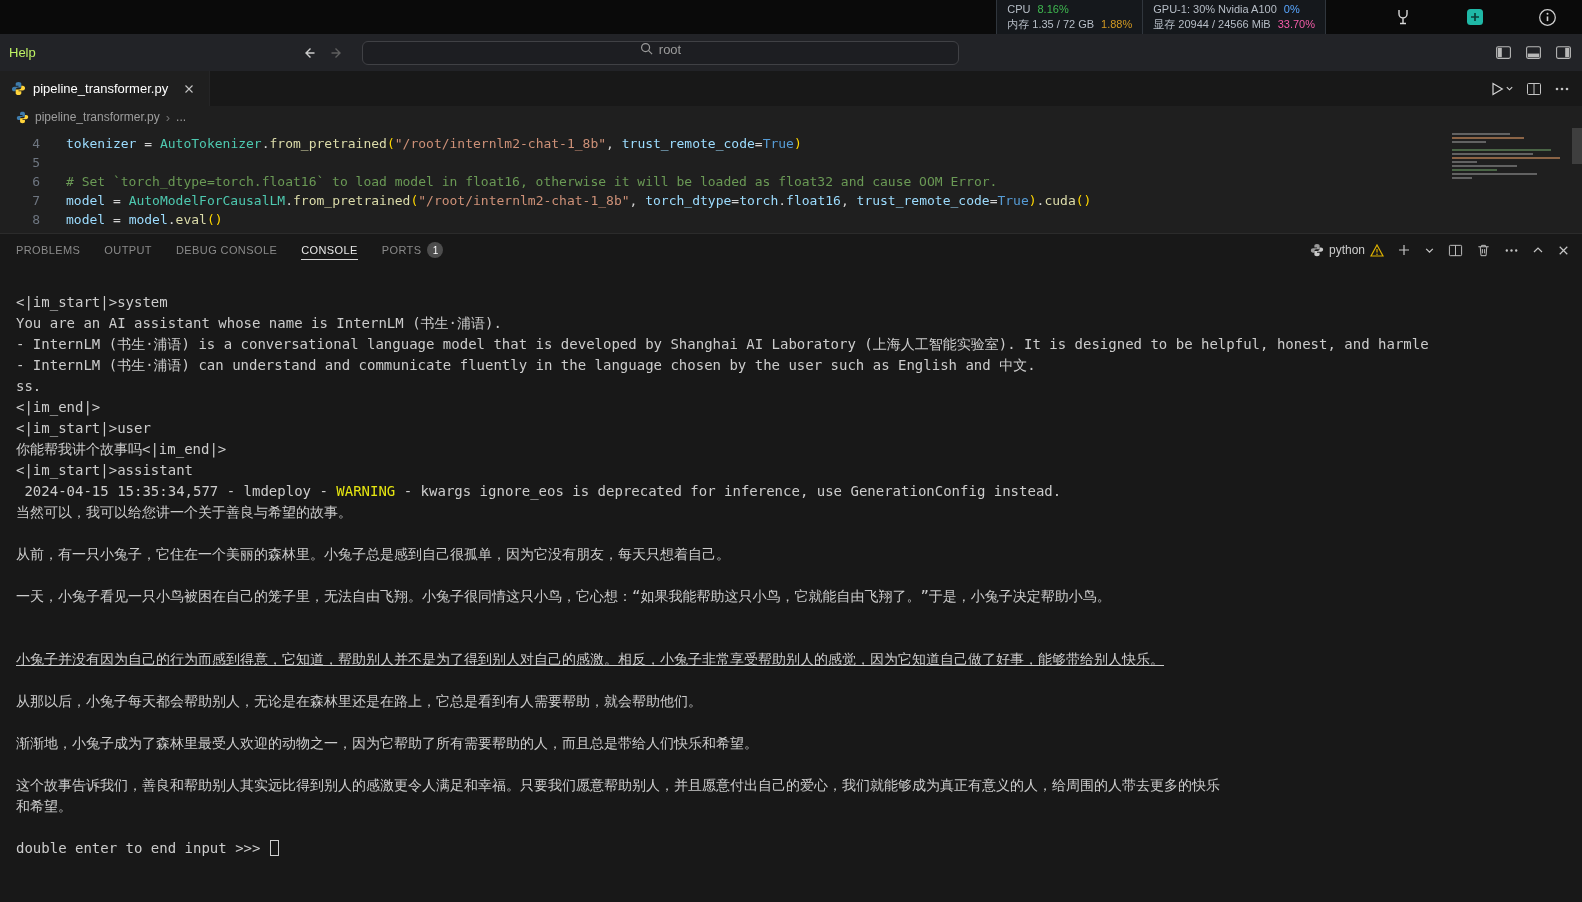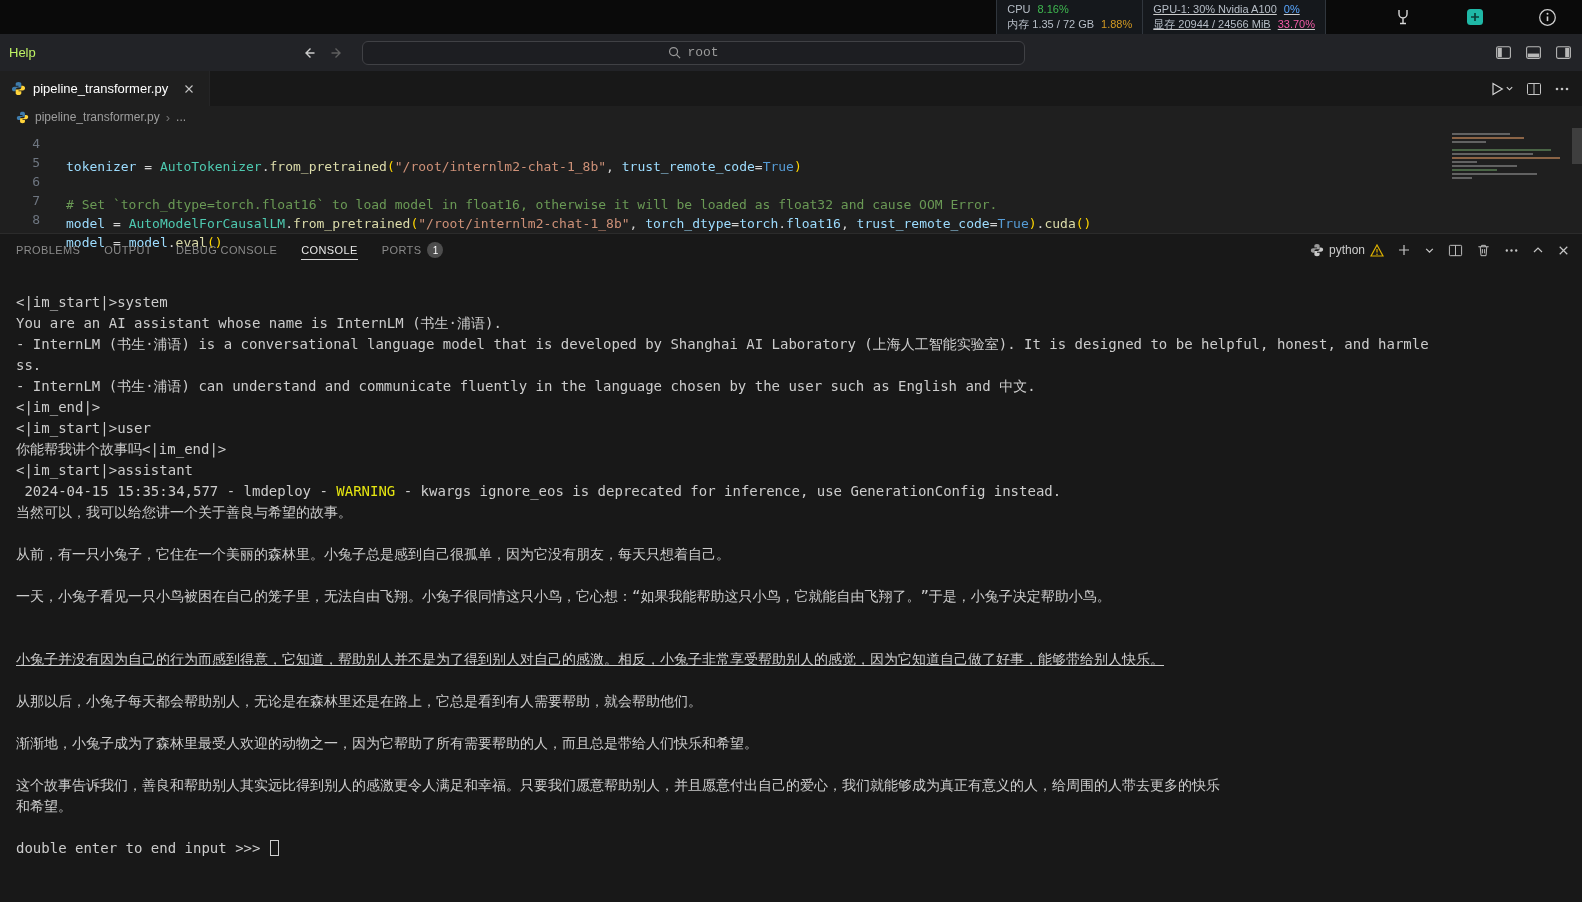--- a/index.html
+++ b/index.html
@@ -3,52 +3,52 @@
 <meta charset="utf-8">
 <style>
   * { margin:0; padding:0; box-sizing:border-box; }
   html,body { width:1582px; height:902px; overflow:hidden; }
   body { background:#181818; color:#ccc; font-family:"Liberation Sans", sans-serif; display:flex; flex-direction:column; }
 
   
   .topbar { height:34px; background:#0a0a0a; display:flex; align-items:center; justify-content:flex-end; padding-right:22px; flex:none; }
   .stats { display:flex; border:1px solid #30363d; background:#15181c; margin-right:18px; }
   .stat-box { padding:2px 10px; display:flex; flex-direction:column; justify-content:center; }
-  .stat-box + .stat-box { border-left:1px solid #30363d;text-decoration:underline; }
+  .stat-box + .stat-box { border-left:1px solid #30363d; }
   .stat-row { display:flex; gap:7px; font-size:11px; line-height:15px; white-space:nowrap; }
   .stat-label { color:#b7bec7; }
   .green { color:#3fb950; } .yellow { color:#d29922; } .cyan { color:#58a6ff; } .pink { color:#f25ca8; }
   .tb-icon { display:inline-flex; align-items:center; justify-content:center; width:26px; height:26px; margin-left:46px; cursor:pointer; }
 
   
   .titlebar { height:37px; background:#222327; display:flex; align-items:center; position:relative; flex:none; }
   .menu-item { font-size:13px; color:#bef264; padding:0 9px; }
   .nav { position:absolute; left:298px; display:flex; align-items:center; gap:6px; }
   .nav-arrow { width:22px; height:22px; display:flex; align-items:center; justify-content:center; }
-  .searchbox { width:663px; height:24px; background:#1d1e22; border:1px solid #404145; border-radius:6px; display:flex; align-items:center; justify-content:center; gap:6px; margin-left:8px;font-family:Liberation Mono, monospace; }
+  .searchbox { width:597px; height:24px; background:#1d1e22; border:1px solid #404145; border-radius:6px; display:flex; align-items:flex-start; justify-content:center; gap:6px; margin-left:8px; }
   .searchbox span { font-size:13px; color:#9b9b9b; }
   .layout-icons { position:absolute; right:10px; display:flex; gap:12px; }
   .layout-icons span { display:inline-flex; width:18px; height:18px; align-items:center; justify-content:center; }
 
   
   .tabbar { height:35px; background:#181818; display:flex; align-items:stretch; flex:none; position:relative; }
   .tab { background:#1f1f1f; display:flex; align-items:center; gap:7px; padding:0 11px; font-size:13px; color:#ffffff; border-right:1px solid #252526; cursor:pointer; }
   .tab-close { display:inline-flex; margin-left:5px; width:18px; height:18px; align-items:center; justify-content:center; border-radius:4px; }
   .editor-actions { position:absolute; right:12px; top:0; height:35px; display:flex; align-items:center; gap:12px; }
   .ea-icon { display:inline-flex; align-items:center; justify-content:center; }
 
   
   .breadcrumb { height:22px; background:#1f1f1f; display:flex; align-items:center; gap:6px; padding-left:16px; font-size:12px; color:#9d9d9d; flex:none; }
   .crumb-sep { color:#737373; font-size:13px; }
 
   
   .editor { height:105px; background:#1f1f1f; position:relative; padding-top:6px; font-family:"DejaVu Sans Mono", monospace; font-size:13px; flex:none; }
   .code-line { display:flex; height:19px; line-height:19px; white-space:pre; }
   .line-num { width:40px; text-align:right; color:#6e7681; flex:none; }
-  .line-content { padding-left:26px; color:#d4d4d4;margin-top:23px; }
+  .line-content { padding-left:26px; color:#d4d4d4; }
   .tok-v { color:#9cdcfe; } .tok-cl { color:#4ec9b0; } .tok-f { color:#dcdcaa; }
   .tok-s { color:#ce9178; } .tok-k { color:#569cd6; } .tok-m { color:#6a9955; }
   .tok-p { color:#ffd700; } .tok-o { color:#d4d4d4; }
   .minimap { position:absolute; top:5px; right:18px; width:112px; }
   .mm { height:2px; margin-bottom:2px; background:#7a7a7a; opacity:.75; }
   .mm:nth-child(1){width:52%;} .mm:nth-child(2){width:64%; background:#b07c54;}
   .mm:nth-child(3){width:30%;} .mm:nth-child(4){width:0;}
   .mm:nth-child(5){width:88%; background:#5a7d54;} .mm:nth-child(6){width:72%;}
   .mm:nth-child(7){width:96%; background:#b07c54;} .mm:nth-child(8){width:22%;}
   .mm:nth-child(9){width:58%;} .mm:nth-child(10){width:40%; background:#5a7d54;}
@@ -307,22 +307,22 @@
         </svg>
     </span>
   </div>
 </div>
 
 <div class="terminal">
   <div>
       <div class="term-line"><span>&lt;|im_start|&gt;system</span></div>
       <div class="term-line"><span>You are an AI assistant whose name is InternLM (书生·浦语).</span></div>
       <div class="term-line"><span>- InternLM (书生·浦语) is a conversational language model that is developed by Shanghai AI Laboratory (上海人工智能实验室). It is designed to be helpful, honest, and harmle</span></div>
+      <div class="term-line"><span>- InternLM (书生·浦语) can understand and communicate fluently in the language chosen by the user such as English and 中文.</span></div>
       <div class="term-line"><span>ss.</span></div>
-      <div class="term-line"><span>- InternLM (书生·浦语) can understand and communicate fluently in the language chosen by the user such as English and 中文.</span></div>
       <div class="term-line"><span>&lt;|im_end|&gt;</span></div>
       <div class="term-line"><span>&lt;|im_start|&gt;user</span></div>
       <div class="term-line"><span>你能帮我讲个故事吗&lt;|im_end|&gt;</span></div>
       <div class="term-line"><span>&lt;|im_start|&gt;assistant</span></div>
       <div class="term-line"><span> 2024-04-15 15:35:34,577 - lmdeploy - </span><span class="t-warn">WARNING</span><span> - kwargs ignore_eos is deprecated for inference, use GenerationConfig instead.</span></div>
       <div class="term-line"><span>当然可以，我可以给您讲一个关于善良与希望的故事。</span></div>
       <div class="term-line">&nbsp;</div>
       <div class="term-line"><span>从前，有一只小兔子，它住在一个美丽的森林里。小兔子总是感到自己很孤单，因为它没有朋友，每天只想着自己。</span></div>
       <div class="term-line">&nbsp;</div>
       <div class="term-line"><span>一天，小兔子看见一只小鸟被困在自己的笼子里，无法自由飞翔。小兔子很同情这只小鸟，它心想：“如果我能帮助这只小鸟，它就能自由飞翔了。”于是，小兔子决定帮助小鸟。</span></div>

